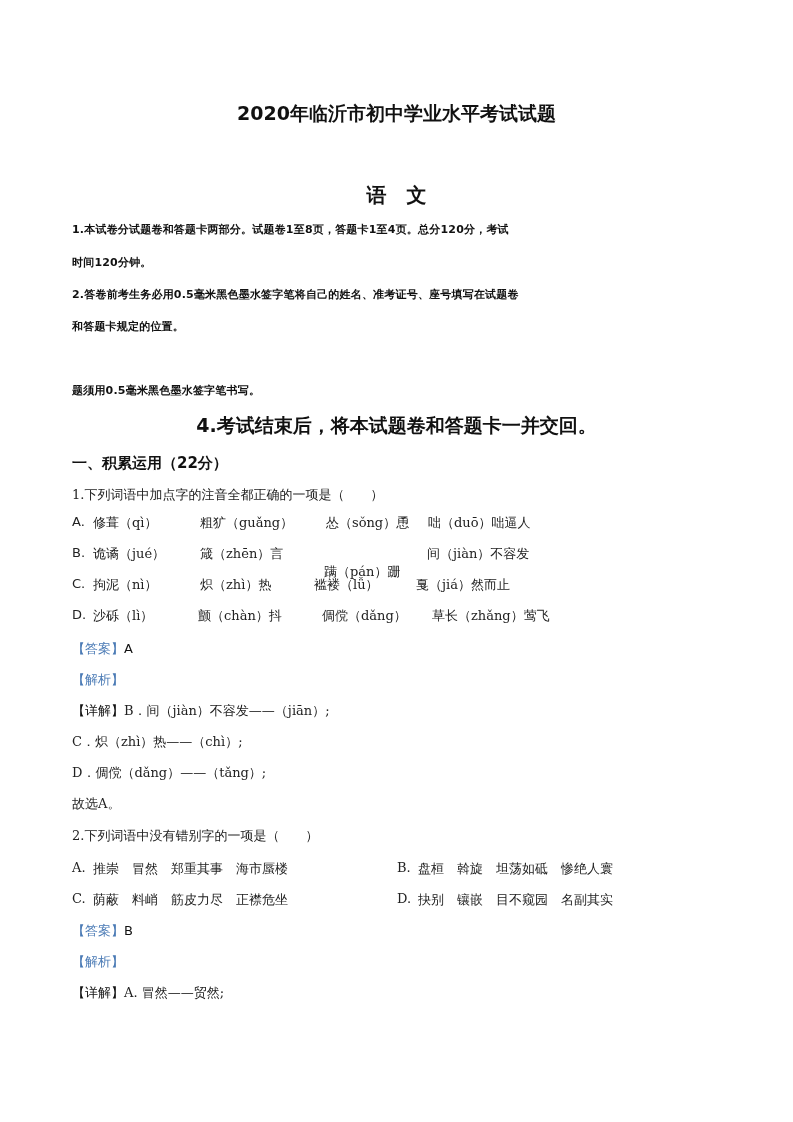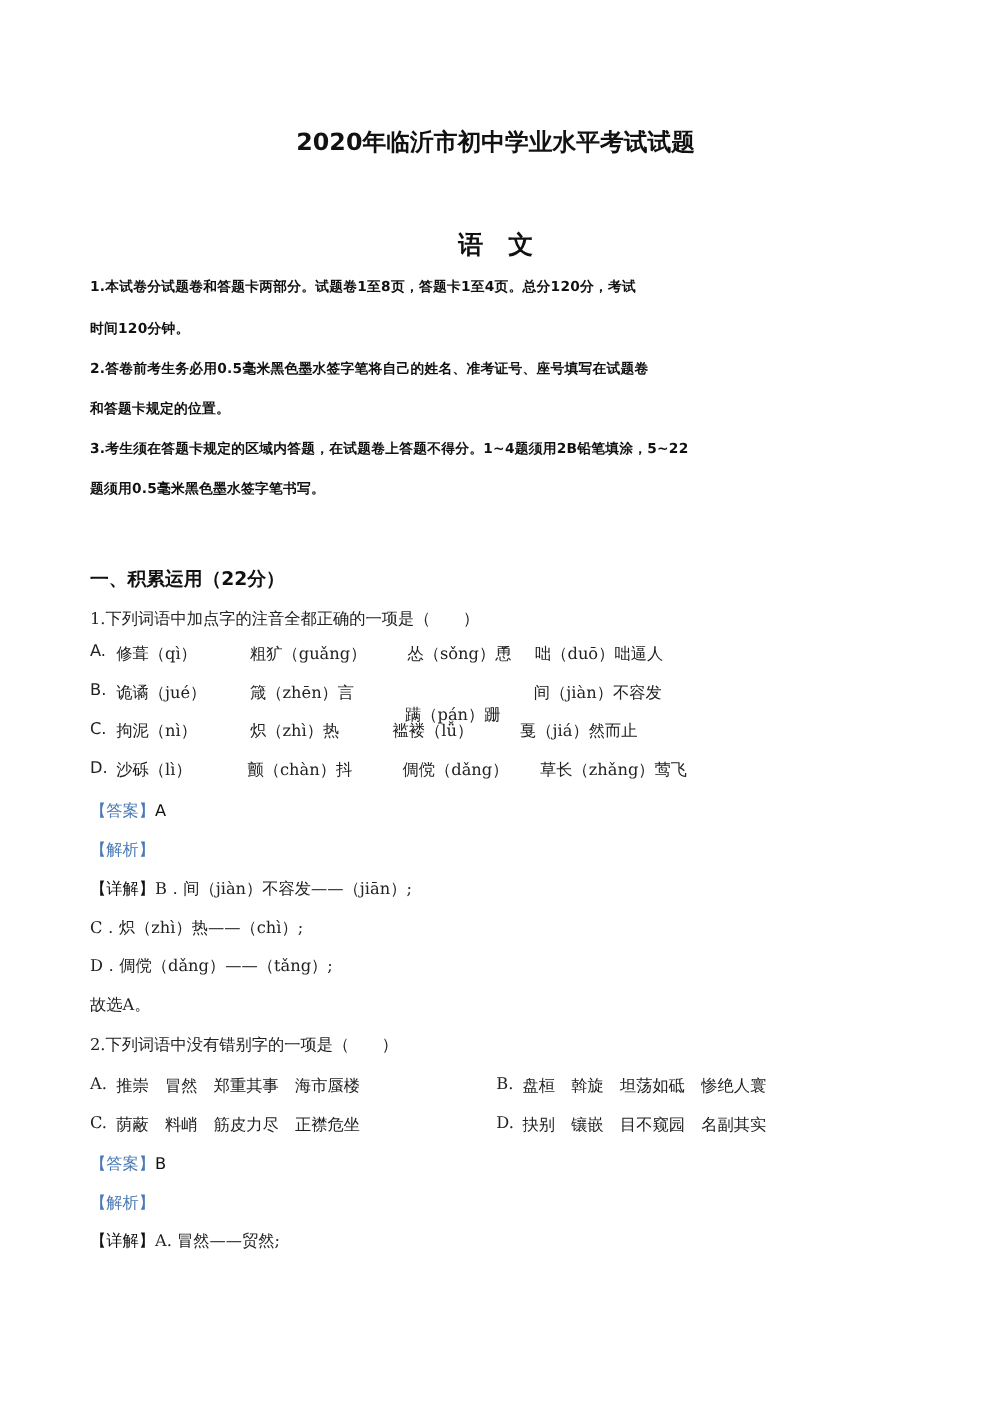--- a/index.html
+++ b/index.html
@@ -24,22 +24,22 @@
 
 <div class="page">
 
   <div class="abs title" style="top:101px;">2020年临沂市初中学业水平考试试题</div>
   <div class="abs subject" style="top:148px;margin-top:34px;">语文</div>
 
   <div class="abs notice" style="top:222px;">1.本试卷分试题卷和答题卡两部分。试题卷1至8页，答题卡1至4页。总分120分，考试</div>
   <div class="abs notice" style="top:255px;">时间120分钟。</div>
   <div class="abs notice" style="top:287px;">2.答卷前考生务必用0.5毫米黑色墨水签字笔将自己的姓名、准考证号、座号填写在试题卷</div>
   <div class="abs notice" style="top:319px;">和答题卡规定的位置。</div>
-  <div class="abs notice" style="top:351px;">3.考生须在答题卡规定的区域内答题，在试题卷上答题不得分。1~4题须用2B铅笔填涂，5~22</div>
   <div class="abs notice" style="top:383px;">题须用0.5毫米黑色墨水签字笔书写。</div>
+  <div class="abs notice4" style="top:413px;">4.考试结束后，将本试题卷和答题卡一并交回。</div>
 
   <div class="abs section" style="top:454px;">一、积累运用（22分）</div>
 
   <div class="abs q" style="top:486px;">1.下列词语中加点字的注音全都正确的一项是（　　）</div>
 
   <div>
     <span class="abs opt" style="top:514px;left:72px;font-family:'DejaVu Sans',sans-serif;">A.</span>
     <span class="abs opt" style="top:514px;left:93px;">修葺（qì）</span>
     <span class="abs opt" style="top:514px;left:200px;">粗犷（guǎng）</span>
     <span class="abs opt" style="top:514px;left:326px;">怂（sǒng）恿</span>

